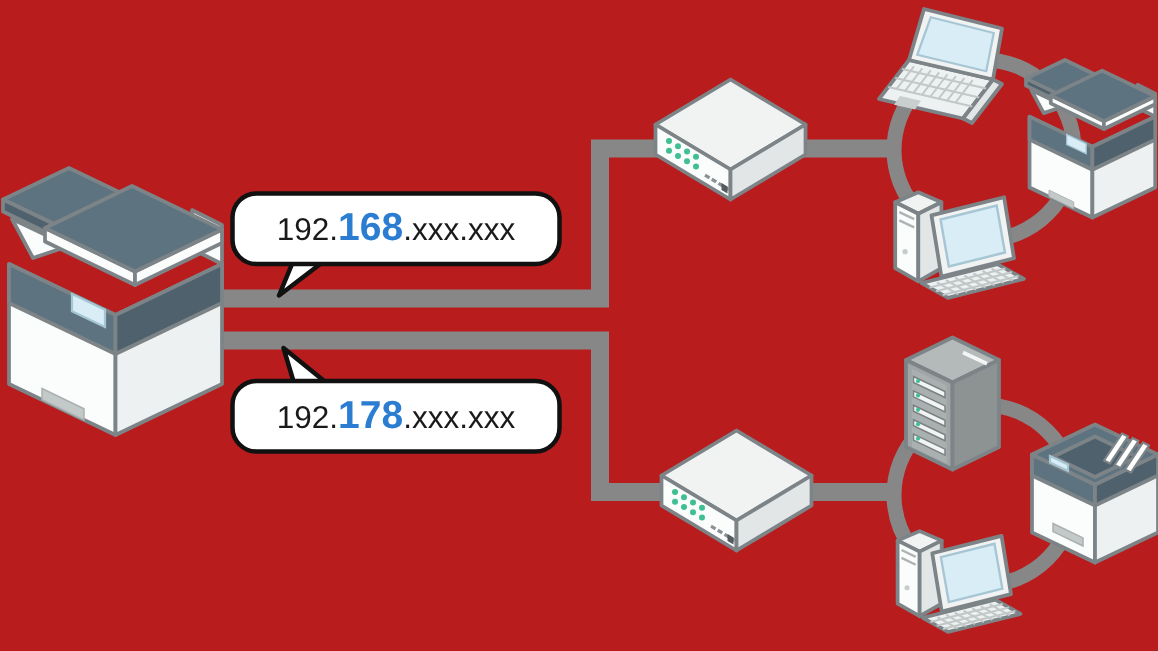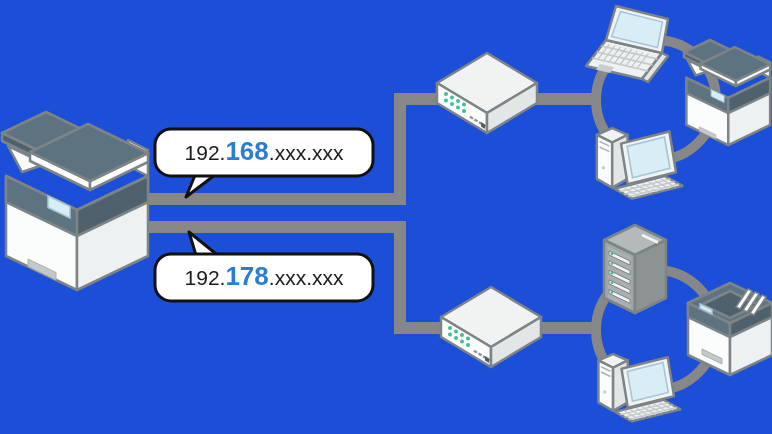--- a/index.html
+++ b/index.html
@@ -1,16 +1,16 @@
 <!DOCTYPE html>
 <html style="--connection-line: #878787; --device-outline: #7d8488; --device-slate: #5d737f; --device-slate-dark: #4e616c; --screen-blue: #d9edf7; --led-green: #3fbf92; --ip-highlight-blue: #2a7dd1; --bubble-border: #111111;"><head>
 <meta charset="utf-8">
 <style>
   html,body{margin:0;padding:0;background:#fff;}
-  #stage{position:relative;width:772px;height:434px;overflow:hidden;background:#1d4ed8;}
+  #stage{position:relative;width:772px;height:434px;overflow:hidden;background:#b91c1c;}
   svg{display:block;}
   .ln{fill:none;stroke:var(--connection-line,#878787);stroke-width:12;stroke-linejoin:miter;}
   .ring{fill:none;stroke:var(--connection-line,#878787);stroke-width:10;}
   .o{stroke:var(--device-outline,#7d8488);stroke-width:2.5;stroke-linejoin:round;vector-effect:non-scaling-stroke;}
   .thin{stroke-width:1.5;}
   .f-white{fill:#fbfcfc}.f-shade{fill:#eef1f1}.f-top{fill:#f1f3f3}.f-side{fill:#e3e6e6}
   .f-slate{fill:var(--device-slate,#5d737f)}.f-slate-d{fill:var(--device-slate-dark,#4e616c)}
   .f-screen{fill:var(--screen-blue,#d9edf7)}
   .led{fill:var(--led-green,#3fbf92)}
   .bubble{fill:#fff;stroke:var(--bubble-border,#111);stroke-width:3;stroke-linejoin:round;}

